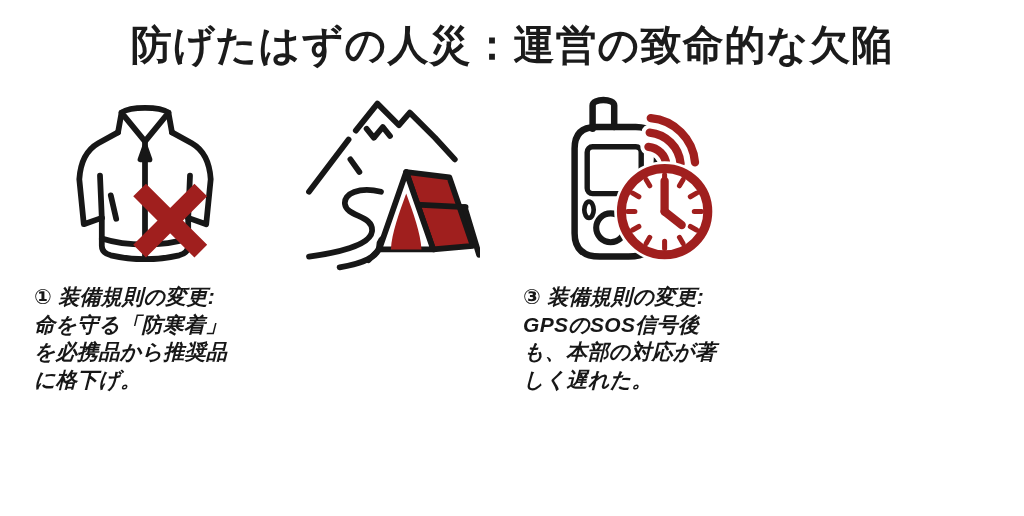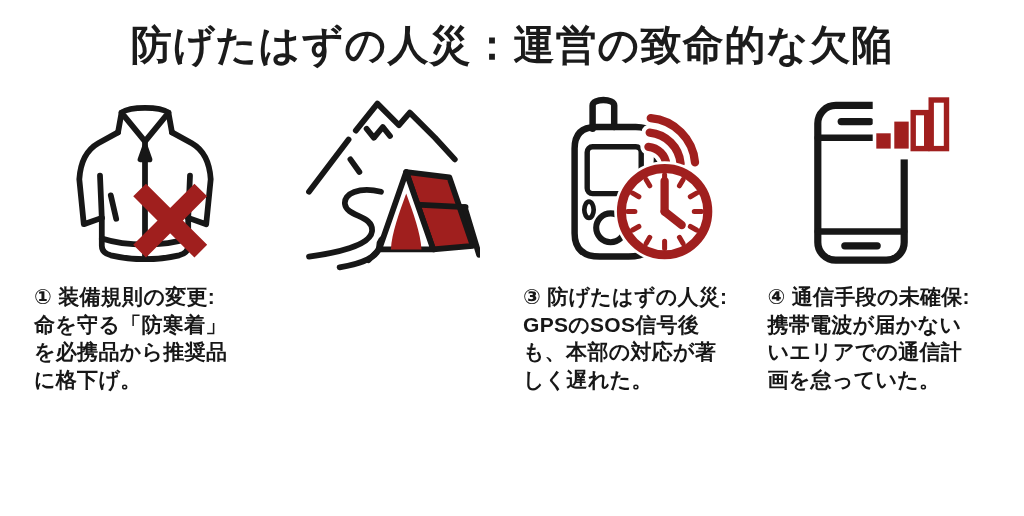--- a/index.html
+++ b/index.html
@@ -27,20 +27,21 @@
     line-height: 1.15;
     font-weight: 800;
     letter-spacing: 1px;
     color: var(--title-color);
   }
   .cards {
     display: grid;
     grid-template-columns: repeat(4, 1fr);
     gap: 14px;
     padding: 16px 30px 0 30px;
+    font-style: italic;
   }
   .card { display: flex; flex-direction: column; }
   .icon-wrap {
     width: 100%;
     height: 192px;
     display: flex;
     align-items: center;
     justify-content: center;
   }
   .icon-wrap svg { width: 180px; height: 180px; display: block; }
@@ -134,44 +135,21 @@
           <path class="rs" style="stroke-width:4.6" d="M58.7,23.1 A19,19 0 0 1 75.9,40.3"></path>
           <path class="rs" style="stroke-width:4.6" d="M59.3,15.1 A27,27 0 0 1 83.9,39.6"></path>
 
           <circle class="wh" cx="67" cy="67" r="28"></circle>
           <circle class="rw" style="stroke-width:5" cx="67" cy="67" r="24"></circle>
           <path class="rs" style="stroke-width:2.8" d="M83.5,67 L87.5,67 M81.3,58.75 L84.75,56.75 M75.25,52.7 L77.25,49.25 M67,50.5 L67,46.5 M58.75,52.7 L56.75,49.25 M52.7,58.75 L49.25,56.75 M50.5,67 L46.5,67 M52.7,75.25 L49.25,77.25 M58.75,81.3 L56.75,84.75 M67,83.5 L67,87.5 M75.25,81.3 L77.25,84.75 M81.3,75.25 L84.75,77.25"></path>
           <path class="rs" style="stroke-width:4.6" d="M67,67 L67,50"></path>
           <path class="rs" style="stroke-width:4.6" d="M67,67 L76.5,74.5"></path>
         </svg>
       </div>
-      <p class="card-text">③ 防げたはずの人災:
+      <p class="card-text">③ 装備規則の変更:
 GPSのSOS信号後
 も、本部の対応が著
 しく遅れた。</p>
     </div>
 
-    <div class="card">
-      <div class="icon-wrap">
-        <svg viewBox="0 0 100 100" aria-hidden="true">
-
-          <rect class="ks4" x="16" y="8" width="48" height="86" rx="10"></rect>
-          <path class="ks4" d="M29,17 L45,17"></path>
-          <path class="ks" style="stroke-width:3.6" d="M16,26 L64,26"></path>
-          <path class="ks" style="stroke-width:3.6" d="M16,78 L64,78"></path>
-          <path class="ks4" d="M31,86 L49,86"></path>
-
-          <rect class="wh" x="46.5" y="0" width="52" height="38"></rect>
-
-          <rect class="rf" x="48.5" y="23.5" width="8" height="8.5"></rect>
-          <rect class="rf" x="58.5" y="17" width="8" height="15"></rect>
-          <rect class="rw" style="stroke-width:3" x="69" y="12" width="7.5" height="20"></rect>
-          <rect class="rw" style="stroke-width:3" x="79" y="5" width="8.5" height="27"></rect>
-        </svg>
-      </div>
-      <p class="card-text">④ 通信手段の未確保:
-携帯電波が届かない
-いエリアでの通信計
-画を怠っていた。</p>
-    </div>
 
   </div>
 </div>
 
 </body></html>

